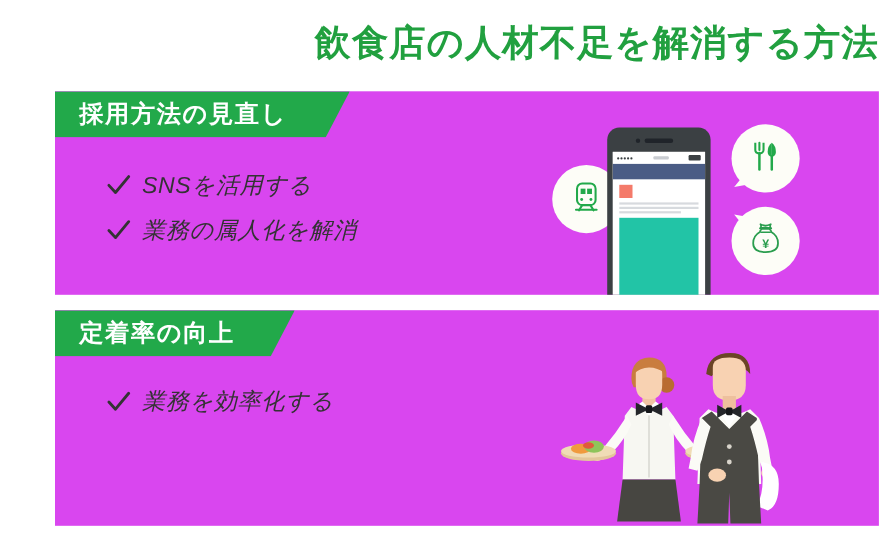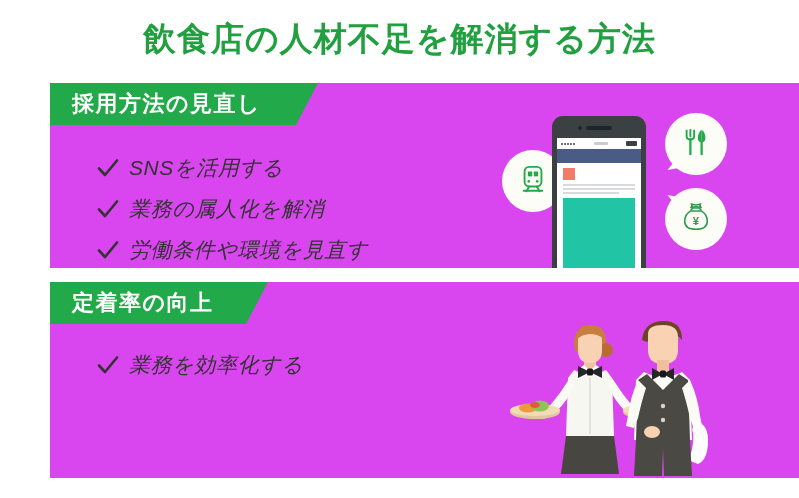--- a/index.html
+++ b/index.html
@@ -14,21 +14,21 @@
     overflow: hidden;
     font-family: "Liberation Sans", "DejaVu Sans", sans-serif;
   }
 
   
   .page-title {
     position: absolute;
     left: 0;
     top: 18px;
     width: 799px;
-    text-align: center;
+    text-align: right;
     font-size: 33px;
     font-weight: bold;
     color: #21a03f;
     letter-spacing: 1px;
     line-height: 1.25;
     white-space: nowrap;
   }
 
   
   .panel {
@@ -256,28 +256,20 @@
       </span>
       <span>SNSを活用する</span>
     </li>
     <li class="bullet">
       <span class="check">
         <svg width="24" height="22" viewBox="0 0 24 22" aria-hidden="true">
           <path d="M3 11.5 L9 18 L21 3.5" fill="none" stroke="#333333" stroke-width="2.6" stroke-linecap="round" stroke-linejoin="round"></path>
         </svg>
       </span>
       <span>業務の属人化を解消</span>
-    </li>
-    <li class="bullet">
-      <span class="check">
-        <svg width="24" height="22" viewBox="0 0 24 22" aria-hidden="true">
-          <path d="M3 11.5 L9 18 L21 3.5" fill="none" stroke="#333333" stroke-width="2.6" stroke-linecap="round" stroke-linejoin="round"></path>
-        </svg>
-      </span>
-      <span>労働条件や環境を見直す</span>
     </li>
   </ul>
 
   <div class="phone-wrap">
 
     <div class="bubble bubble-train">
       <span>
         <svg width="30" height="30" viewBox="0 0 32 32" aria-hidden="true">
           <rect x="7" y="3" width="18" height="21" rx="5" fill="none" stroke="#22a94a" stroke-width="2"></rect>
           <rect x="10.5" y="8" width="4.7" height="5.2" fill="#22a94a"></rect>

